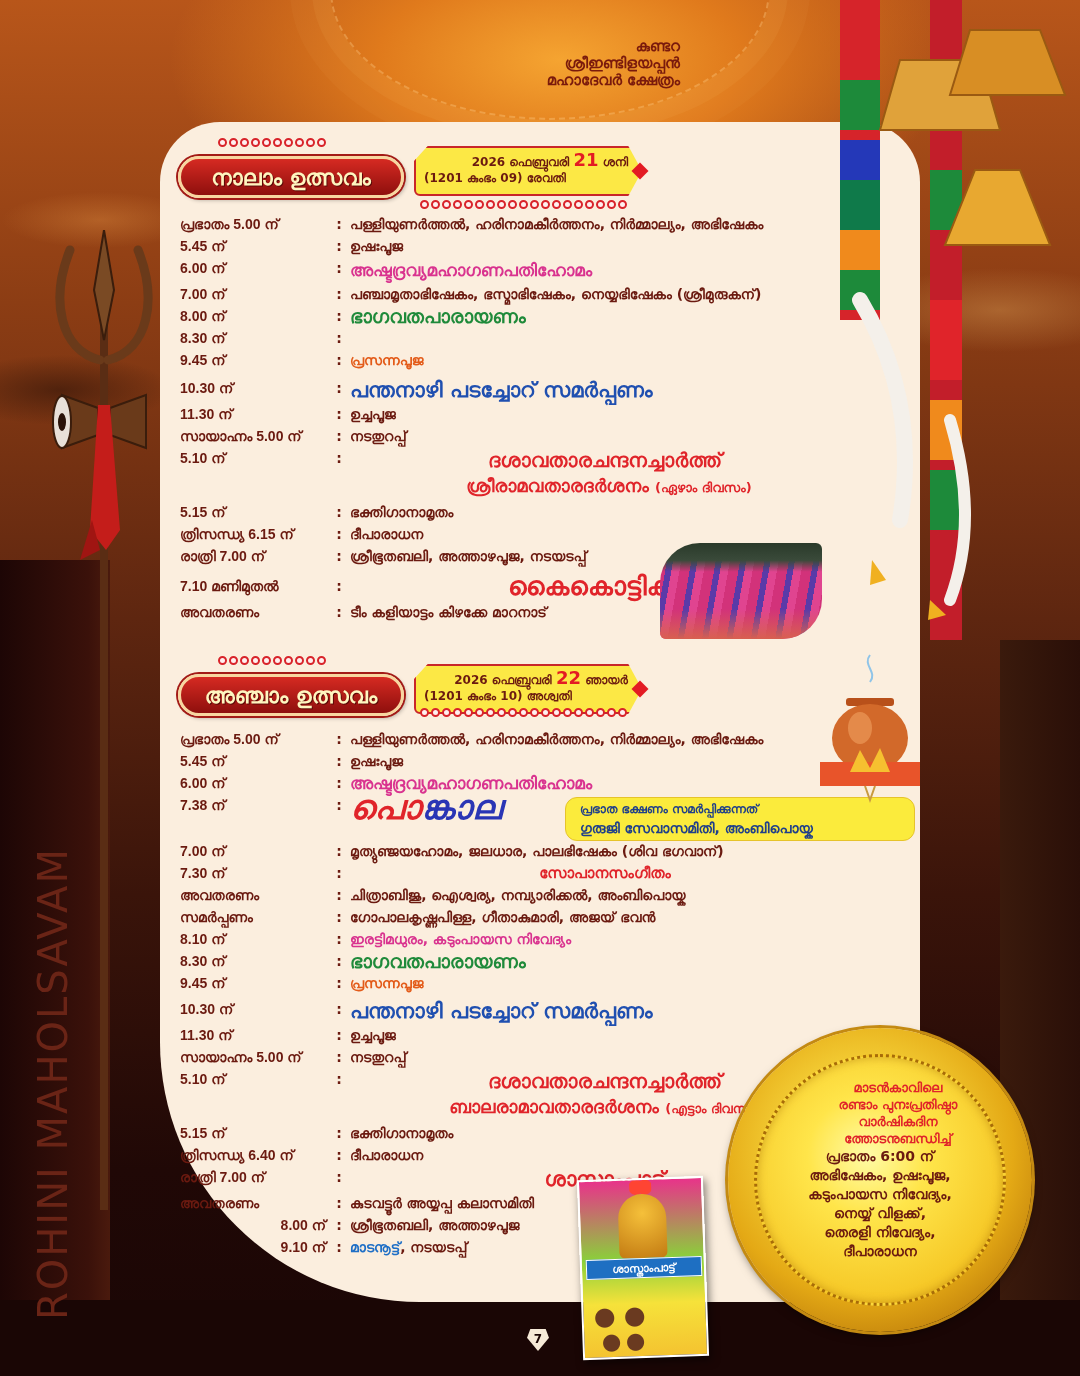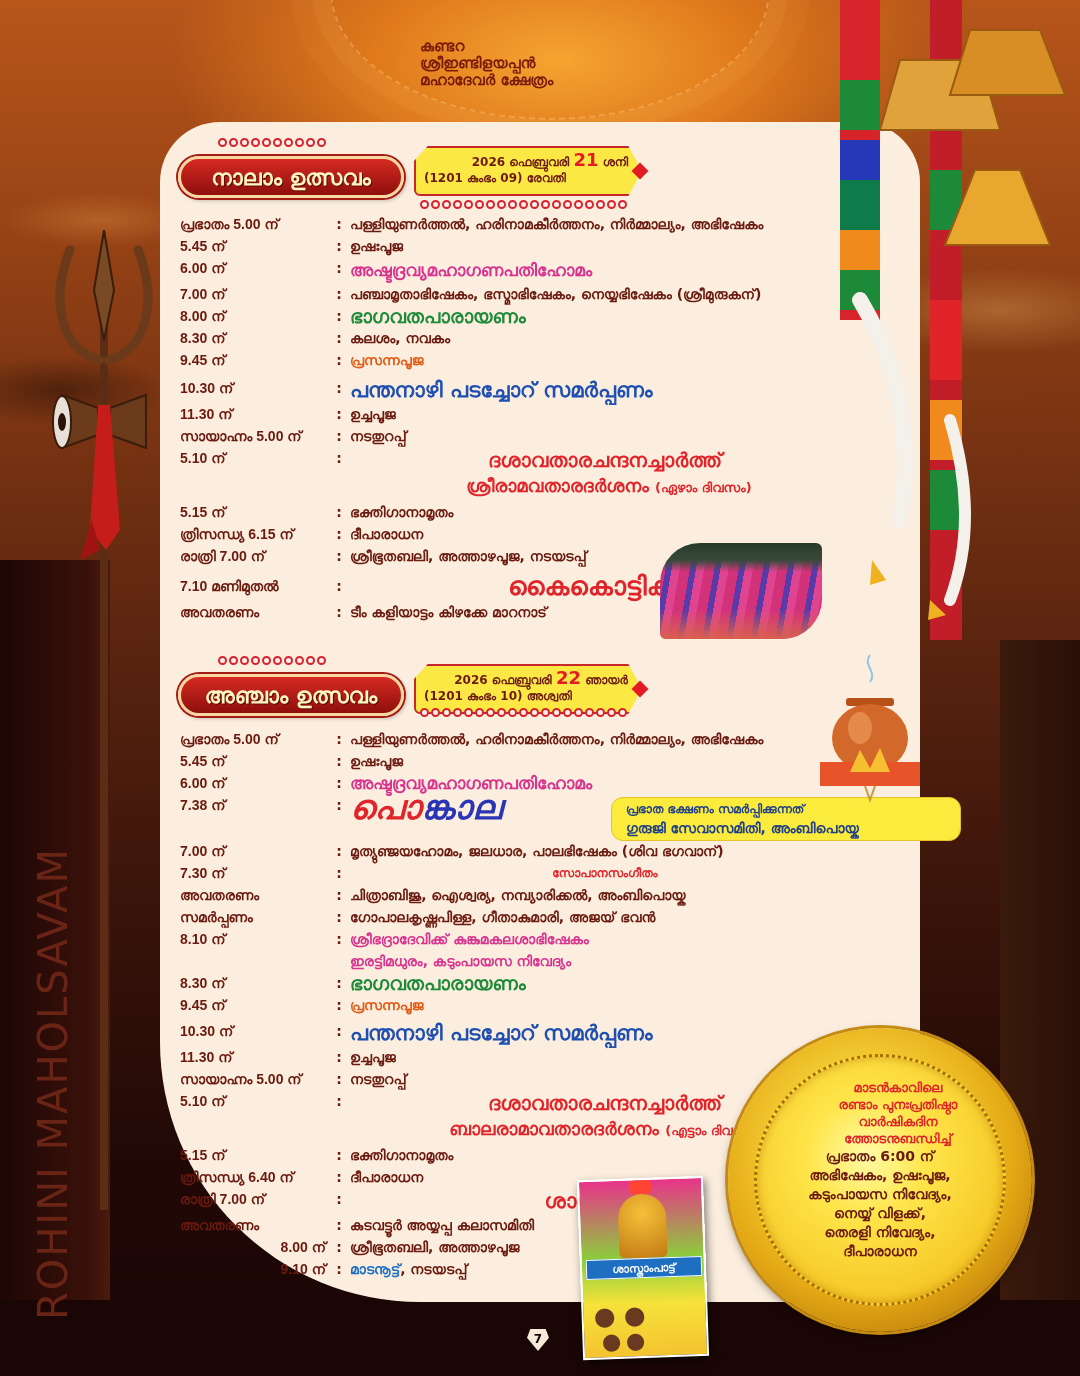--- a/index.html
+++ b/index.html
@@ -21,21 +21,21 @@
       pointer-events: none;
     }
     .mandala {
       position: absolute; left: 330px; top: -140px; width: 440px; height: 260px;
       border-radius: 50%;
       border: 2px dashed rgba(255,210,140,.35);
       box-shadow: 0 0 0 18px rgba(255,200,120,.08), 0 0 0 40px rgba(255,200,120,.05);
     }
     .temple-title {
       position: absolute; left: 420px; top: 38px; width: 260px;
-      text-align: left; color: #7a1a0c; font-weight: bold;
+      text-align: right; color: #7a1a0c; font-weight: bold;
       font-size: 15px; line-height: 17px;
     }
     .card-ext {
       position: absolute; left: 160px; top: 122px; width: 760px; height: 1180px;
       background: #fbeede;
       border-radius: 60px 60px 60px 260px;
     }
     .left-stripe {
       position: absolute; left: 0; top: 560px; width: 110px; height: 816px;
       background: linear-gradient(90deg, #1d0605, #3a110a 80%, #4a1a0d);
@@ -127,21 +127,20 @@
       display: inline-block; font-size: 34px; font-weight: bold;
       color: #e0242a; font-style: italic; letter-spacing: 1px;
       transform: translateY(2px);
     }
     .pongala-word .blue { color: #2a35b5; }
     .pongala-note {
       position: absolute; left: 565px; top: 797px; width: 350px; height: 44px;
       background: #fbeb3c; border-radius: 12px 12px 12px 12px;
       padding: 3px 14px; color: #1f3f8a; font-weight: bold;
       border: 1px solid #e6c32a;
-      margin-left: 46px;
     }
     .pongala-note .l1 { font-size: 12px; line-height: 17px; }
     .pongala-note .l2 { font-size: 14px; line-height: 20px; }
 
     
     .photo-kaikottikali {
       position: absolute; left: 660px; top: 543px; width: 162px; height: 96px;
       border-radius: 40px 6px 40px 6px;
       background:
         linear-gradient(180deg, #2a3a2a 0%, #3a4a3a 18%, rgba(0,0,0,0) 30%),
@@ -336,21 +335,20 @@
       <div class="desc">പഞ്ചാമൃതാഭിഷേകം, ഭസ്മാഭിഷേകം, നെയ്യഭിഷേകം (ശ്രീമുരുകന്)</div>
     </div>
   <div class="row">
       <div class="time">8.00 ന്</div>
       <div class="colon">:</div>
       <div class="desc c-green" style="font-size:19px;">ഭാഗവതപാരായണം</div>
     </div>
   <div class="row">
       <div class="time">8.30 ന്</div>
       <div class="colon">:</div>
-      <div class="desc">കലശം, നവകം</div>
     </div>
   <div class="row">
       <div class="time">9.45 ന്</div>
       <div class="colon">:</div>
       <div class="desc c-orange">പ്രസന്നപൂജ</div>
     </div>
   <div class="row" style="margin-top:6px;">
       <div class="time">10.30 ന്</div>
       <div class="colon">:</div>
       <div class="desc big c-blue">പന്തനാഴി പടച്ചോറ് സമർപ്പണം</div>
@@ -469,37 +467,36 @@
     <div class="desc"><span class="pongala-word"><span>പൊ</span><span class="blue">ങ്കാല</span></span></div>
   </div>
   <div class="row">
       <div class="time">7.00 ന്</div>
       <div class="colon">:</div>
       <div class="desc">മൃത്യുഞ്ജയഹോമം, ജലധാര, പാലഭിഷേകം (ശിവ ഭഗവാന്)</div>
     </div>
   <div class="row">
       <div class="time">7.30 ന്</div>
       <div class="colon">:</div>
-      <div class="desc c-red" style="font-size:12px;">സോപാനസംഗീതം</div>
+      <div class="desc c-red" style="font-size:15px;">സോപാനസംഗീതം</div>
     </div>
   <div class="row">
       <div class="time">അവതരണം</div>
       <div class="colon">:</div>
       <div class="desc">ചിത്രാബിജു, ഐശ്വര്യ, നമ്പ്യാരിക്കൽ, അംബിപൊയ്ക</div>
     </div>
   <div class="row">
       <div class="time">സമർപ്പണം</div>
       <div class="colon">:</div>
       <div class="desc">ഗോപാലകൃഷ്ണപിള്ള, ഗീതാകുമാരി, അജയ് ഭവൻ</div>
     </div>
   <div class="row">
       <div class="time">8.10 ന്</div>
       <div class="colon">:</div>
     <div class="desc c-magenta">
-      <div>ശ്രീഭദ്രാദേവിക്ക് കുങ്കുമകലശാഭിഷേകം</div>
       <div>ഇരട്ടിമധുരം, കടുംപായസ നിവേദ്യം</div>
     </div>
   </div>
   <div class="row">
       <div class="time">8.30 ന്</div>
       <div class="colon">:</div>
       <div class="desc c-green" style="font-size:19px;">ഭാഗവതപാരായണം</div>
     </div>
   <div class="row">
       <div class="time">9.45 ന്</div>

